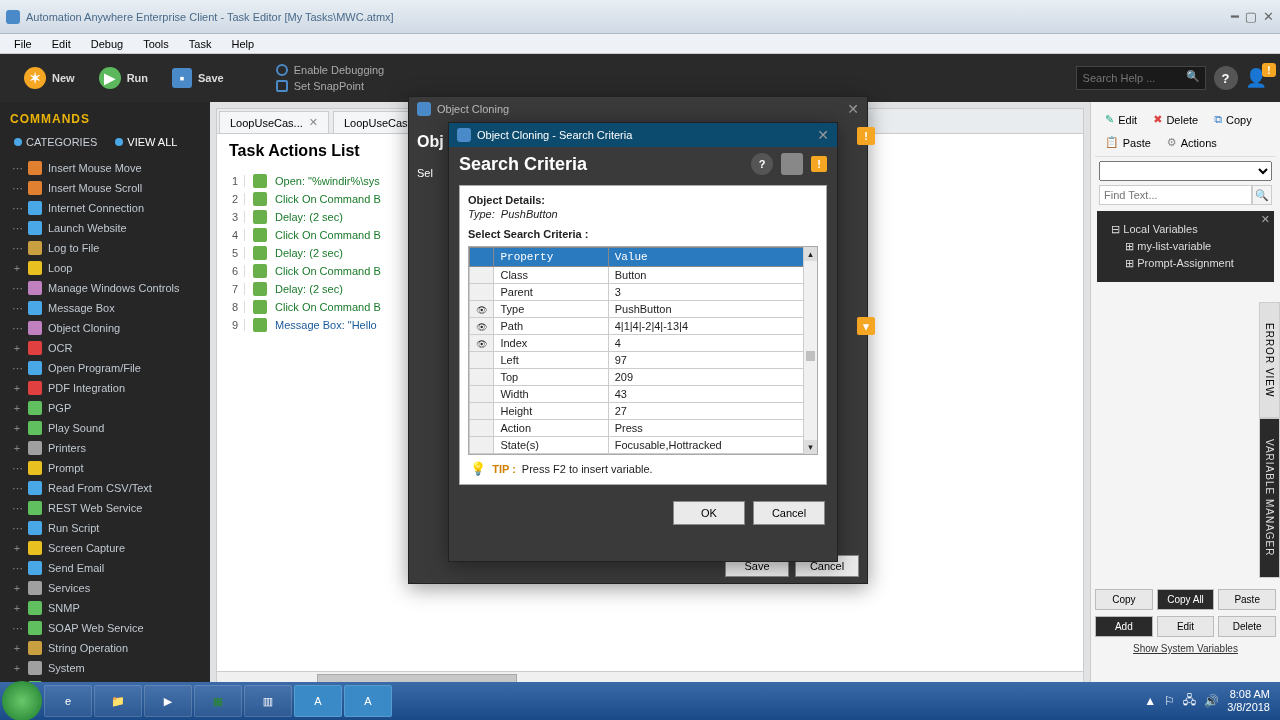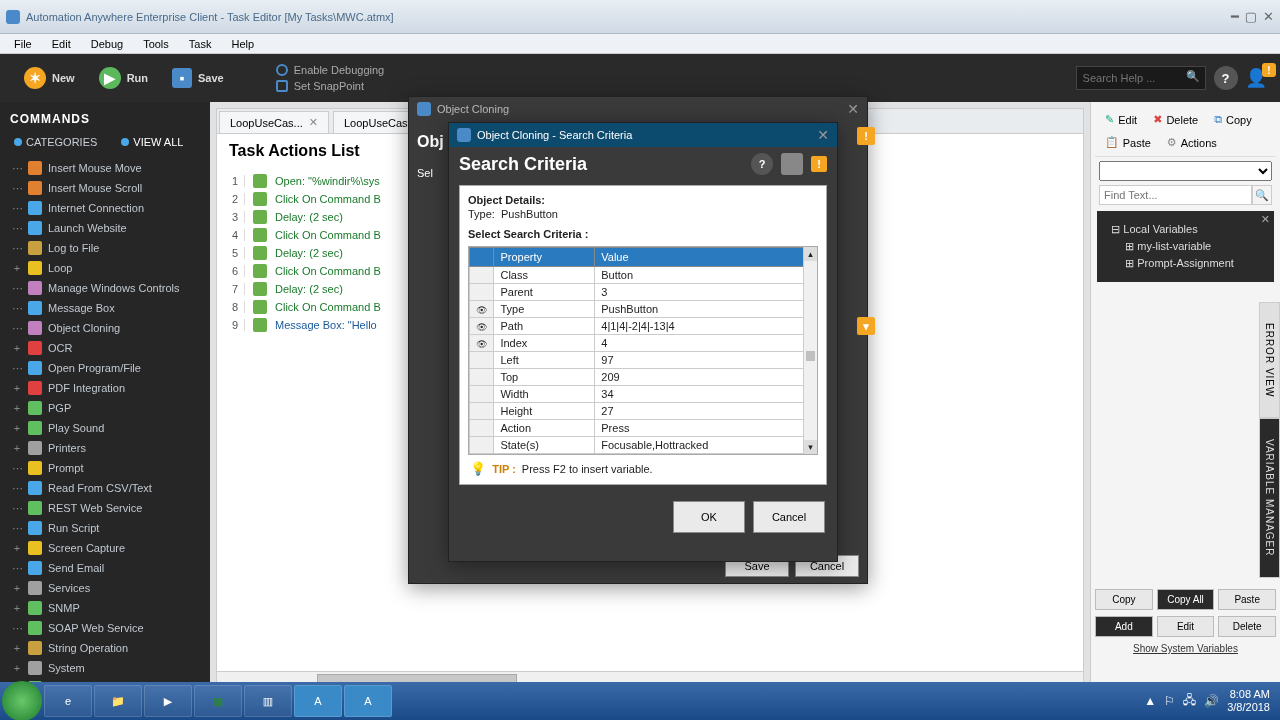--- a/index.html
+++ b/index.html
@@ -18,22 +18,22 @@
 .i-save { background:#4a8ac8; color:#fff; width:20px;height:20px;border-radius:3px; }
 .debug-col { margin-left:40px; display:flex; flex-direction:column; gap:4px; font-size:10px; color:#aaa; }
 .debug-col div { display:flex; align-items:center; gap:6px; }
 .dot-circle { width:12px;height:12px;border:2px solid #4a8ac8;border-radius:50%; }
 .search-help { margin-left:auto; display:flex; align-items:center; gap:8px; }
 .search-help input { width:130px; height:24px; background:#1a1a1a; border:1px solid #444; color:#aaa; padding:0 6px; }
 .help-q { width:24px;height:24px;border-radius:50%;background:#555;color:#fff;display:flex;align-items:center;justify-content:center;font-weight:bold;font-size:13px; }
 .alert-ic { width:20px;height:20px;background:#f5a623;color:#fff;display:flex;align-items:center;justify-content:center;font-weight:bold;border-radius:3px; }
 .main { display:flex; height:592px; background:#e8e8e8; }
 .sidebar { width:210px; background:#262626; color:#c8d0d8; padding:6px 0; overflow:hidden; }
-.sb-title { color:#ffffff; font-weight:bold; font-size:12px; padding:4px 10px; letter-spacing:1px; }
-.sb-tabs { display:flex; gap:12px; padding:4px 8px 8px; font-size:10px; }
+.sb-title { color:#eab308; font-weight:bold; font-size:12px; padding:4px 10px; letter-spacing:1px; }
+.sb-tabs { display:flex; gap:6px; padding:4px 8px 8px; font-size:10px; }
 .sb-tab { display:flex; align-items:center; gap:4px; padding:2px 6px; cursor:pointer; }
 .sb-tab .bullet { width:8px;height:8px;background:#4aa8e8;border-radius:50%; }
 .sb-tab.active { color:#fff; }
 .tree { padding-left:8px; }
 .tree-item { display:flex; align-items:center; gap:6px; padding:3px 4px; cursor:pointer; font-size:11px; color:#c0c8d0; }
 .tree-item .exp { width:10px; color:#888; text-align:center; }
 .tree-item .ic { width:14px;height:14px;display:flex;align-items:center;justify-content:center;font-size:10px; }
 .content { flex:1; background:#e0e2e4; display:flex; }
 .editor { flex:1; background:#fff; margin:6px; border:1px solid #ccc; display:flex; flex-direction:column; position:relative; }
 .tabs { display:flex; background:#e8ecef; border-bottom:1px solid #ccc; }
@@ -82,35 +82,35 @@
 
 .dlg-sc { left:448px; top:122px; width:390px; height:440px; z-index:10; }
 .dlg-sc .dlg-title { background:#0c4a6e; color:#fff; font-size:12px; }
 .sc-head { display:flex; align-items:center; gap:8px; padding:6px 10px; }
 .sc-head h2 { font-size:18px; color:#fff; font-weight:bold; flex:1; }
 .sc-head .hc { width:22px;height:22px;border-radius:50%;background:#555;color:#fff;display:flex;align-items:center;justify-content:center;font-weight:bold; }
 .sc-head .avatar { width:22px;height:22px;background:#888;border-radius:3px; position:relative; }
 .sc-head .alert { width:16px;height:16px;background:#f5a623;color:#fff;font-weight:bold;display:flex;align-items:center;justify-content:center;border-radius:2px;font-size:11px; }
 .sc-content { margin:4px 10px 8px; background:#fff; color:#222; padding:8px; border:1px solid #aaa; }
 .sc-content b { font-size:11px; }
-.sc-content .meta { font-size:11px; padding:2px 0; }
+.sc-content .meta { font-size:11px; padding:2px 0;font-style:italic; }
 .sc-table-wrap { border:1px solid #aaa; margin-top:6px; position:relative; }
 .sc-table { width:100%; border-collapse:collapse; font-size:11px; }
-.sc-table th { background:#2a7abf; color:#fff; text-align:left; padding:3px 6px; font-weight:normal; border:1px solid #888; }
+.sc-table th { background:#2a7abf; color:#fff; text-align:left; padding:3px 6px; font-weight:normal; border:1px solid #888;font-family:Liberation Mono, monospace; }
 .sc-table td { border:1px solid #ccc; padding:2px 6px; height:17px; }
 .sc-table td.sel { width:18px; background:#f0f0f0; text-align:center; }
 .sc-table td.sel.on::before { content:"👁"; font-size:9px; }
 .sc-scroll { position:absolute; right:0; top:0; bottom:0; width:14px; background:#f0f0f0; border-left:1px solid #ccc; }
 .sc-scroll .arr { height:14px; background:#ddd; text-align:center; font-size:9px; line-height:14px; }
 .sc-scroll .th { height:10px; background:#c0c0c0; margin:90px 2px 0; }
 .tip { display:flex; align-items:center; gap:6px; padding:6px 2px 0; font-size:11px; }
 .tip .bulb { color:#f5a623; font-size:13px; }
 .tip b { color:#d08000; }
 .sc-foot { display:flex; justify-content:flex-end; gap:8px; padding:8px 12px; }
-.sc-foot button { width:72px; height:32px; background:#eaeaea; border:1px solid #888; font-size:11px; cursor:pointer; }
+.sc-foot button { width:72px; height:24px; background:#eaeaea; border:1px solid #888; font-size:11px; cursor:pointer; }
 
 .badge-side { position:absolute; width:18px;height:18px;background:#f5a623;color:#fff;font-weight:bold;display:flex;align-items:center;justify-content:center;border-radius:2px; }
 
 
 .taskbar { position:absolute; left:0; right:0; bottom:0; height:38px; background:linear-gradient(#3a6aa8,#1a4a88); display:flex; align-items:center; padding:0 4px; gap:2px; }
 .tb-item { width:48px; height:32px; background:rgba(255,255,255,.08); border:1px solid rgba(255,255,255,.15); display:flex; align-items:center; justify-content:center; color:#fff; cursor:pointer; border-radius:2px; }
 .start { width:40px;height:40px;border-radius:50%;background:radial-gradient(#6ac86a,#1a7a2a);margin-left:-2px; }
 .tray { margin-left:auto; display:flex; align-items:center; gap:8px; color:#fff; font-size:10px; padding-right:6px; }
 .tray .clock { text-align:right; line-height:1.2; }
 .tray .tic { font-size:12px; }
@@ -520,21 +520,21 @@
               <td>97</td>
             </tr>
             <tr>
               <td class="sel "></td>
               <td>Top</td>
               <td>209</td>
             </tr>
             <tr>
               <td class="sel "></td>
               <td>Width</td>
-              <td>34</td>
+              <td>43</td>
             </tr>
             <tr>
               <td class="sel "></td>
               <td>Height</td>
               <td>27</td>
             </tr>
             <tr>
               <td class="sel "></td>
               <td>Action</td>
               <td>Press</td>

